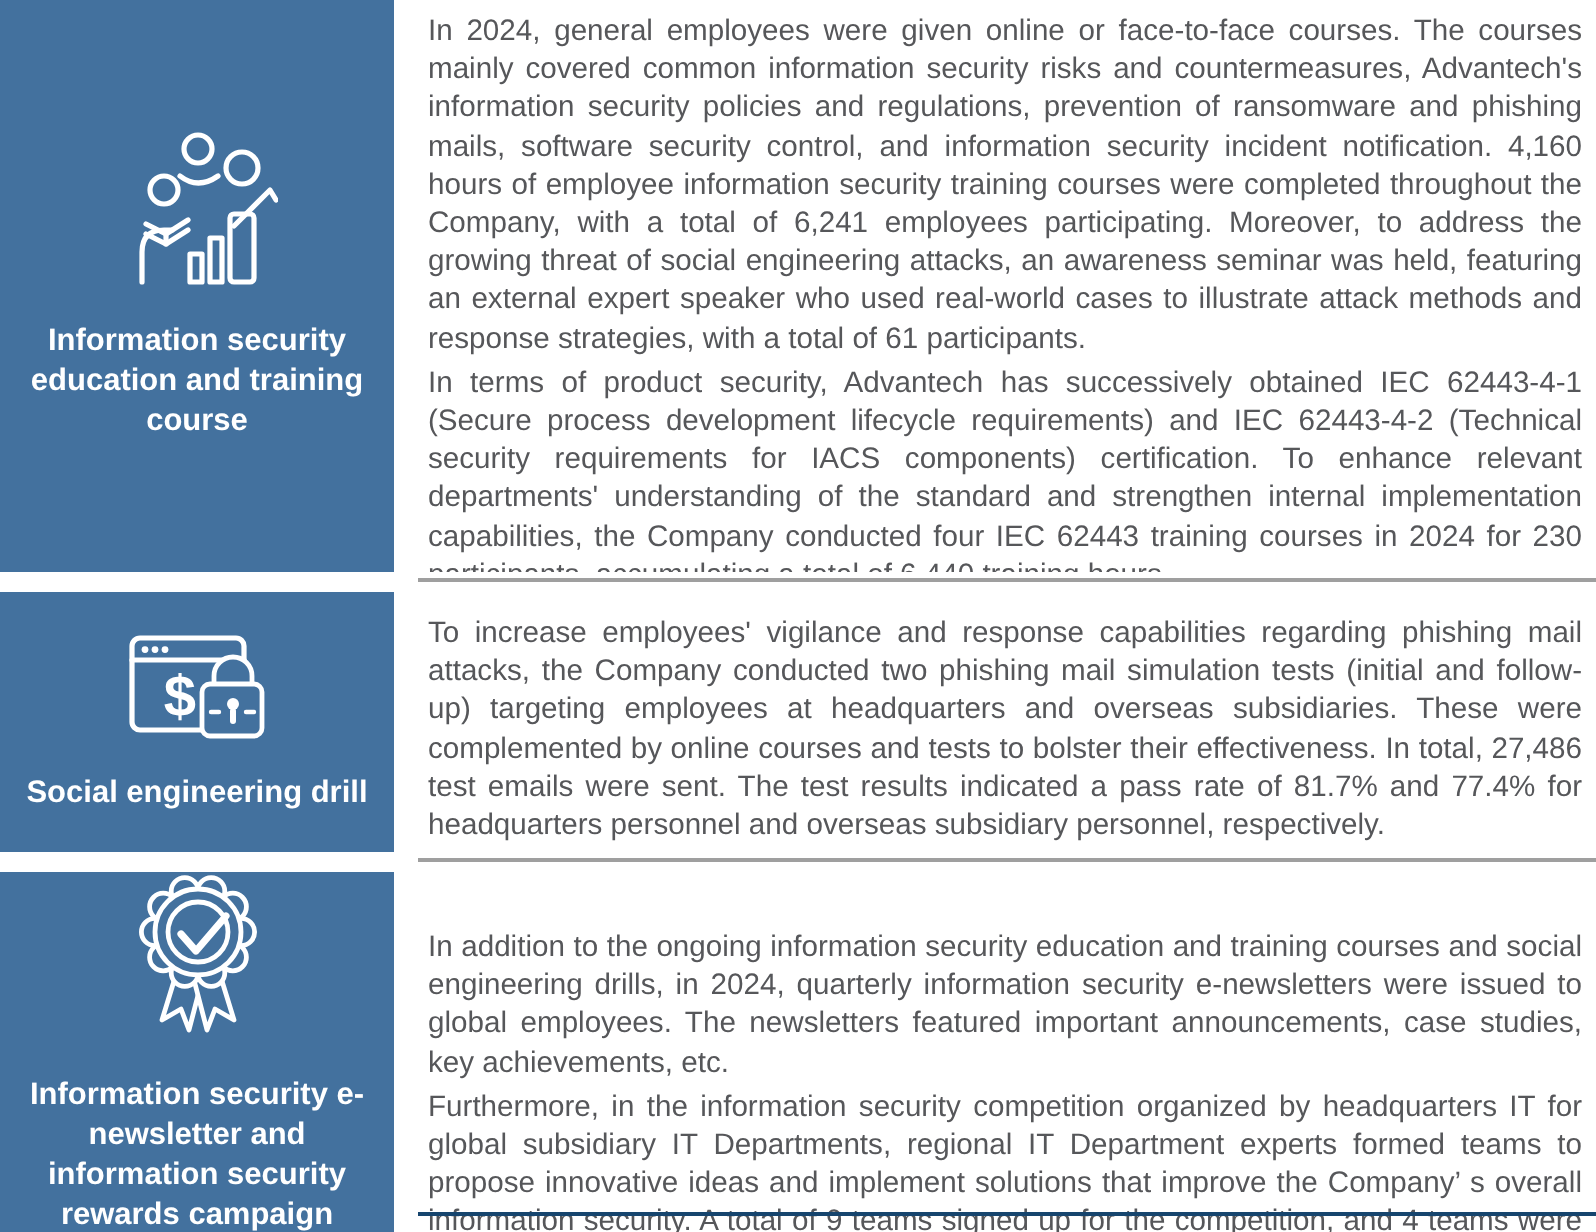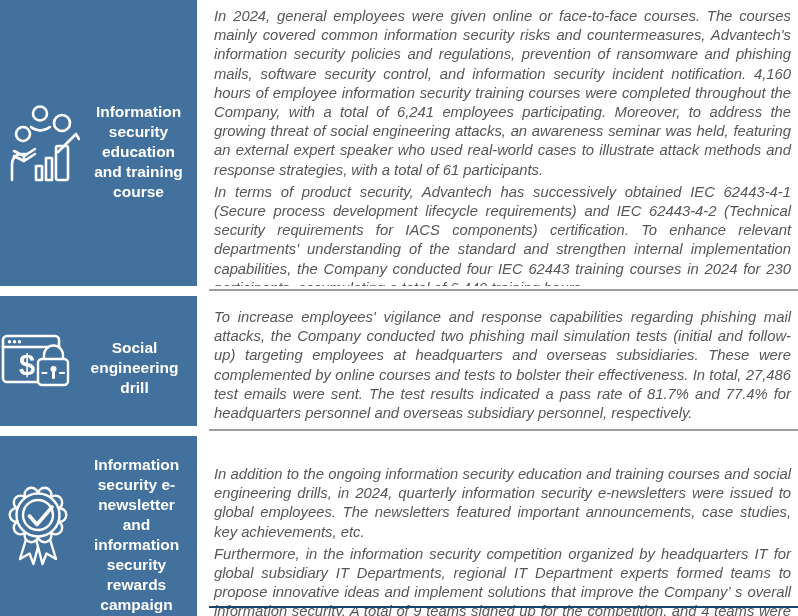--- a/index.html
+++ b/index.html
@@ -13,33 +13,32 @@
     width:798px;height:616px;position:relative;background:#fff;
     font-family:"Liberation Sans","DejaVu Sans",sans-serif;
     overflow:hidden;
   }
   .row{display:flex;align-items:stretch;}
   .row-1{height:286px;}
   .row-2{height:130px;}
   .row-3{height:180px;}
   .side{
     width:197px;flex:0 0 197px;background:var(--panel-blue);
-    display:flex;flex-direction:row;align-items:center;justify-content:space-between;
+    display:flex;flex-direction:column;align-items:center;justify-content:center;
     text-align:center;color:#fff;
   }
   .side-label{
     font-weight:bold;font-size:15.5px;line-height:20px;
     padding:0 13px;margin-top:18px;
   }
   .row-2 .side-label{margin-top:14px;}
   .content{
     flex:1;margin-left:12px;color:var(--body-text);
     font-size:14.8px;line-height:19.2px;text-align:justify;
     padding:7px 7px 0 5px;
-    font-style:italic;
   }
   .row-2 .content{padding-top:12px;}
   .row-3 .content{padding-top:5px;margin-top:24px;}
   .content p{margin:0 0 3px 0;}
   .row-gap{height:10px;position:relative;background:#fff;}
   .row-divider{
     position:absolute;left:209px;right:0;top:3px;height:2px;
     background:var(--divider);
   }
   .bottom-line{

